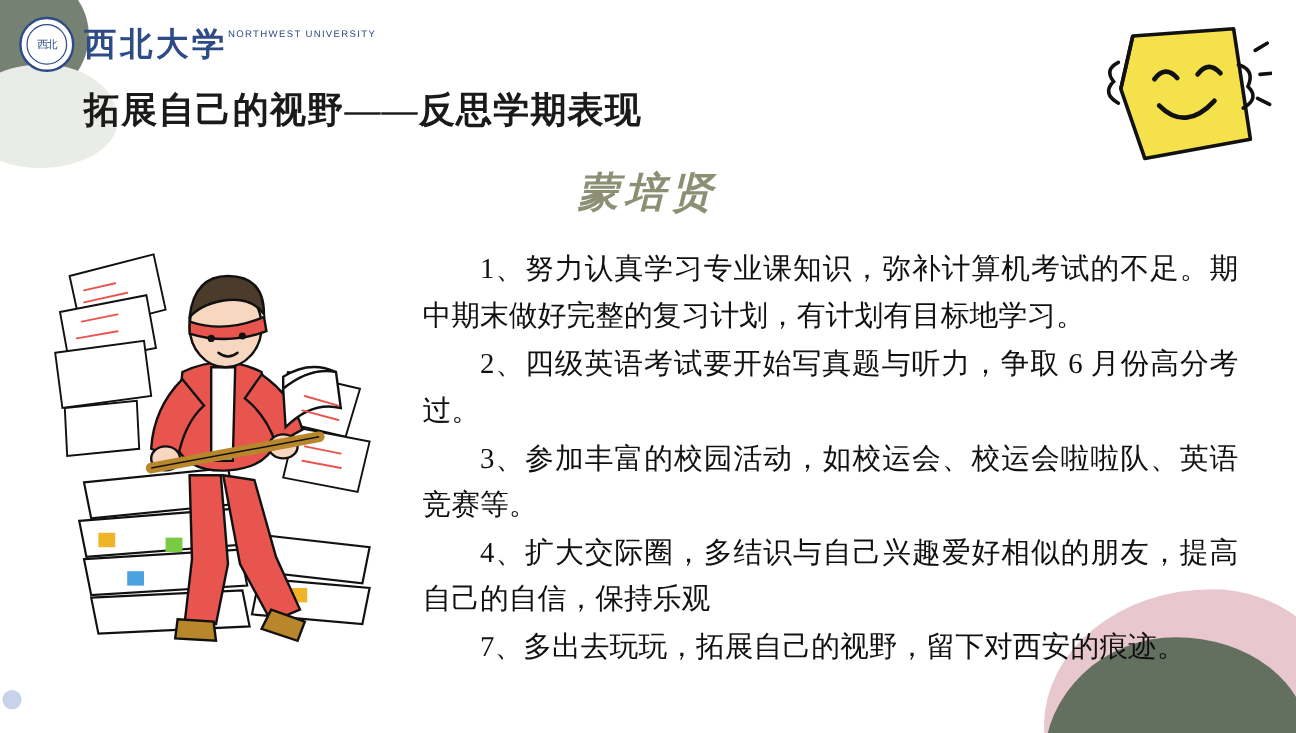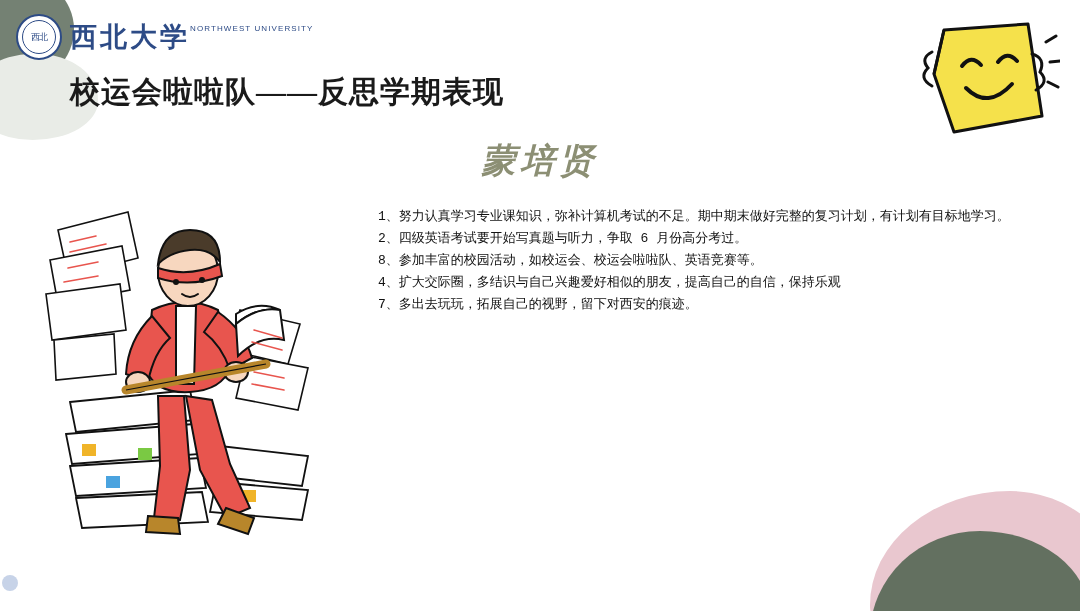--- a/index.html
+++ b/index.html
@@ -158,24 +158,24 @@
     letter-spacing: 5px;
     font-style: italic;
   }
 
   
   .body-text {
     position: absolute;
     left: 352px;
     top: 206px;
     width: 680px;
-    font-size: 13px;
+    font-size: 24px;
     line-height: 1.62;
     color: #111111;
-    font-family: Liberation Mono, monospace;
+    font-family: Liberation Serif, serif;
     text-align: justify;
   }
   .body-text p {
     margin: 0 0 1px 0;
     text-indent: 2em;
   }
 
   
   .illustration {
     position: absolute;
@@ -219,21 +219,21 @@
     <path d="M24,54 L34,10 L118,4 L132,96 L44,112 Z" fill="#f5e14b" stroke="#111" stroke-width="3" stroke-linejoin="round"></path>
     <path d="M24,54 L34,10" fill="none" stroke="#111" stroke-width="3"></path>
     <path d="M22,32 q-12,6 -4,16 q-10,10 4,18" fill="none" stroke="#111" stroke-width="3" stroke-linecap="round"></path>
     <path d="M122,34 q14,4 8,18 q10,10 -4,18" fill="none" stroke="#111" stroke-width="3" stroke-linecap="round"></path>
     <path d="M52,46 q9,-12 19,-1" fill="none" stroke="#111" stroke-width="4" stroke-linecap="round"></path>
     <path d="M88,42 q9,-12 19,-1" fill="none" stroke="#111" stroke-width="4" stroke-linecap="round"></path>
     <path d="M56,68 q22,22 46,-4" fill="none" stroke="#111" stroke-width="4" stroke-linecap="round"></path>
     <path d="M136,22 l10,-6 M140,42 l11,-1 M138,62 l10,5" stroke="#111" stroke-width="3" stroke-linecap="round" fill="none"></path>
   </svg>
 
-  <div class="slide-title">校运会啦啦队——反思学期表现</div>
+  <div class="slide-title">拓展自己的视野——反思学期表现</div>
 
   <div class="name-heading">蒙培贤</div>
 
   <svg class="illustration" viewBox="0 0 300 360">
 
     <g stroke="#111" stroke-width="1.6" fill="#fff">
       <path d="M18,40 l70,-18 l10,46 l-70,18 z"></path>
       <path d="M10,70 l72,-14 l8,44 l-72,14 z"></path>
       <path d="M6,104 l74,-10 l6,46 l-74,10 z"></path>
       <path d="M200,120 l60,14 l-12,40 l-60,-14 z"></path>
@@ -288,18 +288,18 @@
 
     <g stroke="#e8554e" stroke-width="1.6" fill="none" stroke-linecap="round">
       <path d="M30,52 l26,-6 M30,62 l36,-8 M28,78 l30,-6 M24,92 l34,-6"></path>
       <path d="M214,140 l28,8 M212,152 l30,8 M214,182 l30,6 M212,194 l32,6"></path>
     </g>
   </svg>
 
   <div class="body-text">
     <p>1、努力认真学习专业课知识，弥补计算机考试的不足。期中期末做好完整的复习计划，有计划有目标地学习。</p>
     <p>2、四级英语考试要开始写真题与听力，争取 6 月份高分考过。</p>
-    <p>8、参加丰富的校园活动，如校运会、校运会啦啦队、英语竞赛等。</p>
+    <p>3、参加丰富的校园活动，如校运会、校运会啦啦队、英语竞赛等。</p>
     <p>4、扩大交际圈，多结识与自己兴趣爱好相似的朋友，提高自己的自信，保持乐观</p>
     <p>7、多出去玩玩，拓展自己的视野，留下对西安的痕迹。</p>
   </div>
 
 </div>
 
 </body></html>

